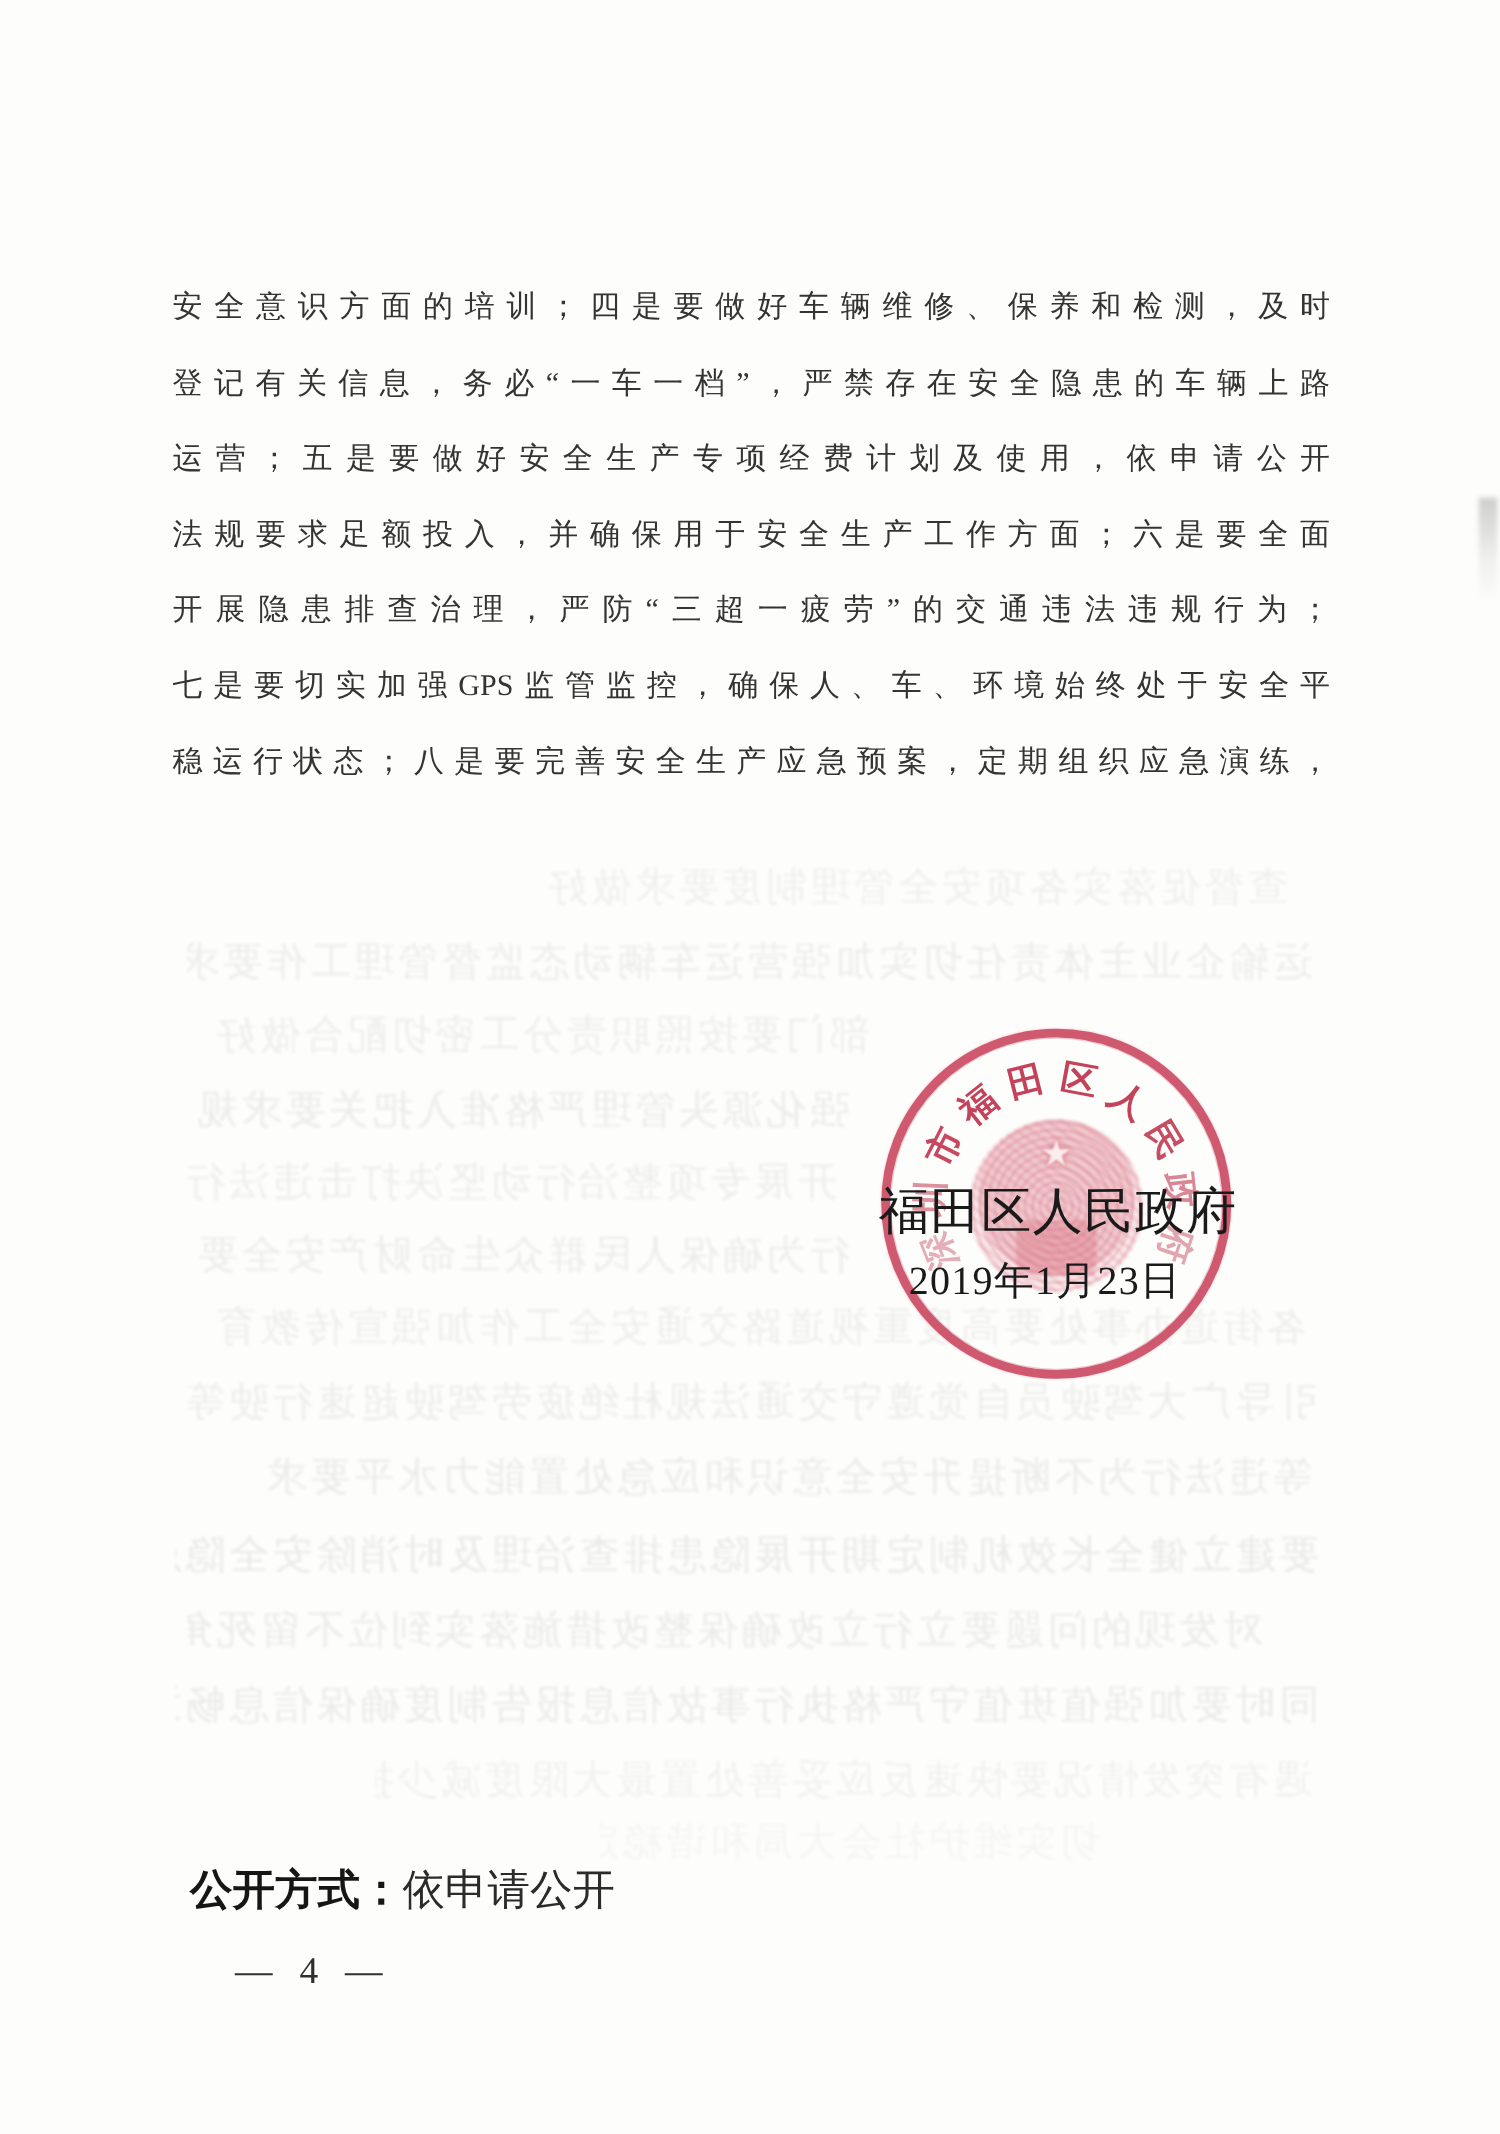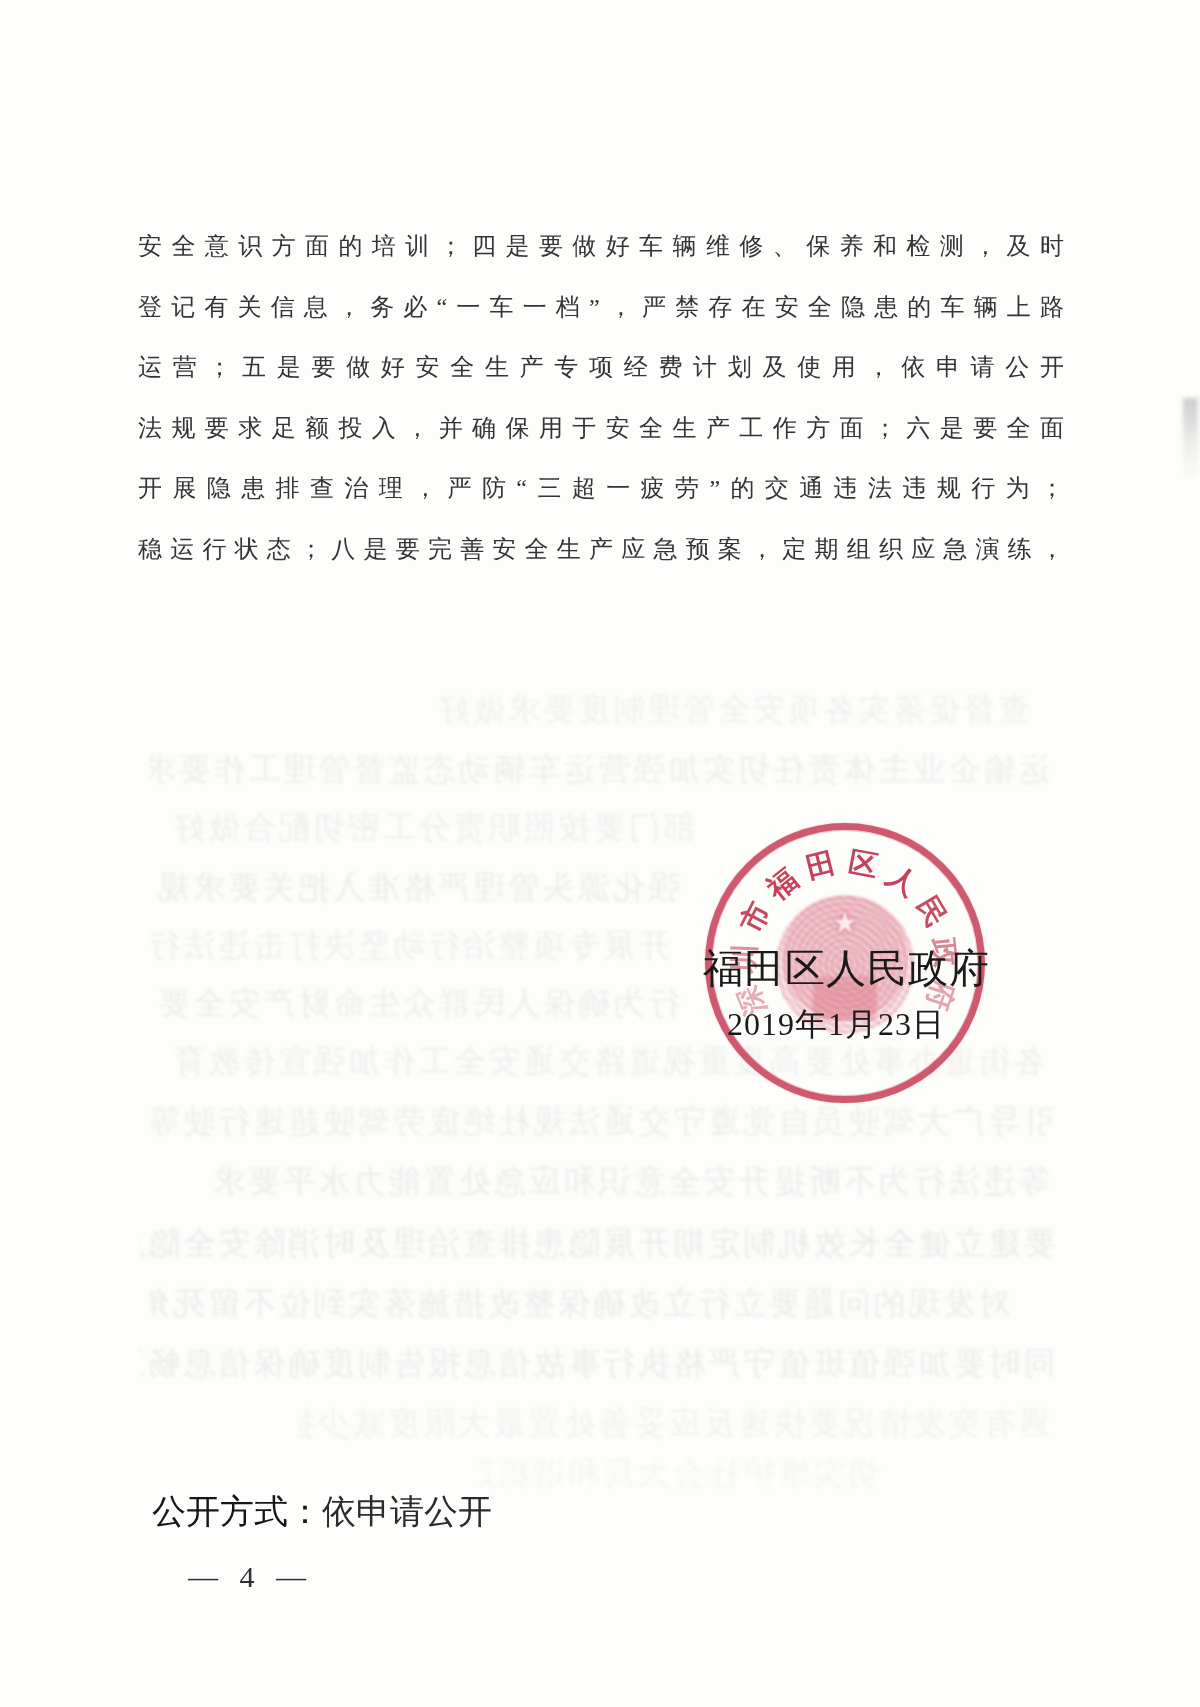--- a/index.html
+++ b/index.html
@@ -56,21 +56,21 @@
     position:absolute;left:50%;bottom:24px;transform:translateX(-50%);
     width:64px;height:28px;background:rgba(206,70,92,.32);
     box-shadow:0 -9px 0 -2px rgba(206,70,92,.28), 0 10px 0 -1px rgba(206,70,92,.3);
     filter:blur(1px);
   }
   .seal-black{position:absolute;z-index:4;color:#1a1a1a;text-align:center;white-space:nowrap;}
   .seal-authority{left:703px;top:941px;width:240px;font-size:40px;letter-spacing:1px;}
   .seal-date{left:716px;top:1003px;width:240px;font-size:32px;letter-spacing:1px;}
   
   .footer{position:absolute;left:152px;top:1489px;z-index:3;font-size:34px;white-space:nowrap;}
-  .footer .label{font-family:"Liberation Sans",sans-serif;font-weight:normal;color:#161616;}
+  .footer .label{font-family:"Liberation Sans",sans-serif;font-weight:bold;color:#161616;}
   .footer .value{font-family:"Liberation Serif",serif;color:#2b2b2b;}
   .page-number{
     position:absolute;left:188px;top:1560px;z-index:3;
     font-size:30px;letter-spacing:7px;color:#2f2f2f;white-space:nowrap;
   }
 </style>
 </head>
 <body>
 
 <div class="page">
@@ -92,20 +92,21 @@
       <div class="bleed" style="left: 480px; top: 1452px; width: 400px; opacity: 0.05;">切实维护社会大局和谐稳定</div>
     </div>
   <div class="edge-smudge"></div>
 
   <div class="body-text">
       <div class="line full">安全意识方面的培训；四是要做好车辆维修、保养和检测，及时</div>
       <div class="line full">登记有关信息，务必“一车一档”，严禁存在安全隐患的车辆上路</div>
       <div class="line full">运营；五是要做好安全生产专项经费计划及使用，依申请公开</div>
       <div class="line full">法规要求足额投入，并确保用于安全生产工作方面；六是要全面</div>
       <div class="line full">开展隐患排查治理，严防“三超一疲劳”的交通违法违规行为；</div>
+      <div class="line full">七是要切实加强GPS监管监控，确保人、车、环境始终处于安全平</div>
       <div class="line full">稳运行状态；八是要完善安全生产应急预案，定期组织应急演练，</div>
     </div>
 
   <div class="seal">
     <div class="emblem">
       <span class="emblem-star">★</span>
       <span class="emblem-gate"></span>
     </div>
     <div id="ring-text">
         <span class="ring-ch" style="transform: translate(-50%, -50%) rotate(-112deg) translateY(-100px); opacity: 0.4;">深</span>

